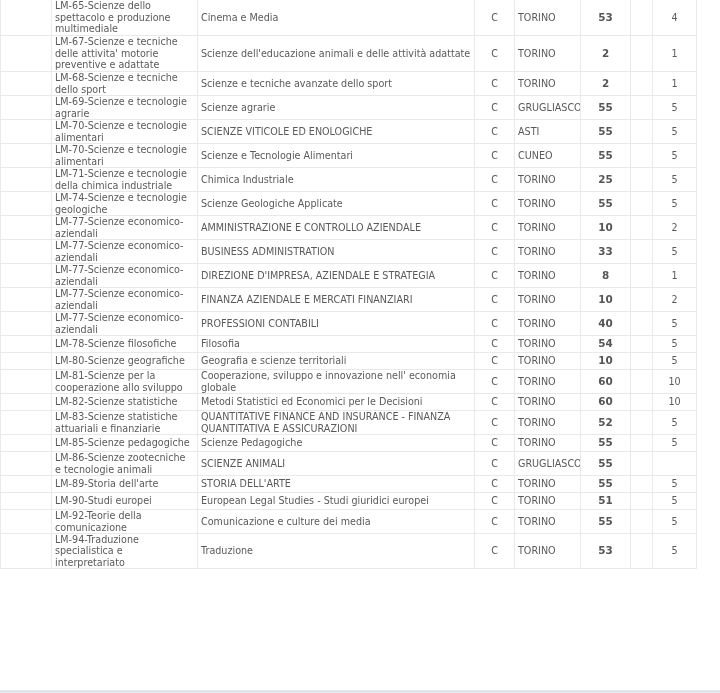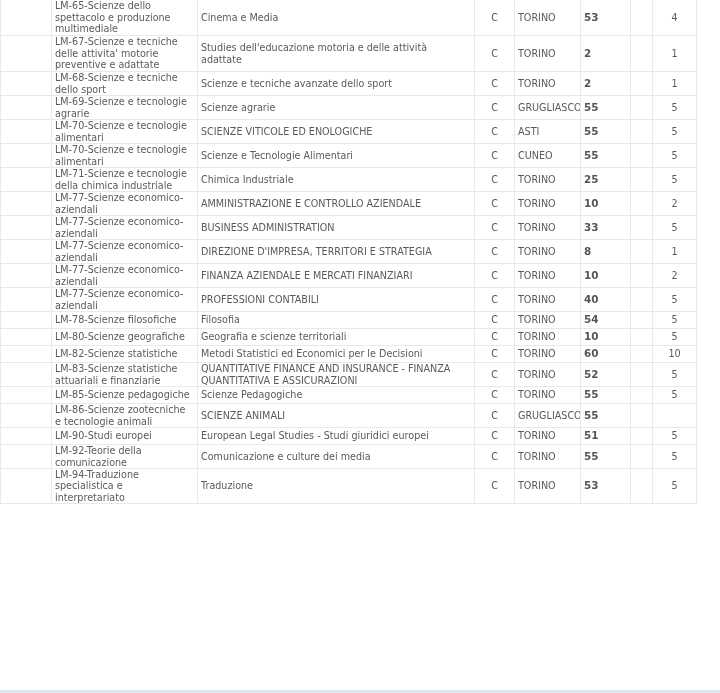--- a/index.html
+++ b/index.html
@@ -18,21 +18,21 @@
     padding: 0 3px;
     vertical-align: middle;
     line-height: 11.4px;
     overflow: hidden;
   }
   td.c-blank { }
   td.c-class { padding-left: 4px; }
   td.c-course { padding-left: 4px; }
   td.c-type { text-align: center; }
   td.c-city { padding-left: 3px; }
-  td.c-num { text-align: left; font-weight: bold; color: #555; font-size: 10.4px; }
+  td.c-num { text-align: center; font-weight: bold; color: #555; font-size: 10.4px; }
   td.c-empty { }
   td.c-last { text-align: center; }
   tr.h3 td { height: 35px; }
   tr.h2 td { height: 23px; }
   tr.h1 td { height: 16px; margin-top: 48px; }
   .bottom-bar { position: absolute; left: 0; top: 690px; width: 720px; height: 3px; background: #dfe8f2; }
 </style>
 </head>
 <body>
 
@@ -54,21 +54,21 @@
         <td class="c-course">Cinema e Media</td>
         <td class="c-type">C</td>
         <td class="c-city">TORINO</td>
         <td class="c-num">53</td>
         <td class="c-empty"></td>
         <td class="c-last">4</td>
       </tr>
       <tr class="h3">
         <td class="c-blank"></td>
         <td class="c-class">LM-67-Scienze e tecniche delle attivita' motorie preventive e adattate</td>
-        <td class="c-course">Studies dell'educazione motoria e delle attività adattate</td>
+        <td class="c-course">Scienze dell'educazione animali e delle attività adattate</td>
         <td class="c-type">C</td>
         <td class="c-city">TORINO</td>
         <td class="c-num">2</td>
         <td class="c-empty"></td>
         <td class="c-last">1</td>
       </tr>
       <tr class="h2">
         <td class="c-blank"></td>
         <td class="c-class">LM-68-Scienze e tecniche dello sport</td>
         <td class="c-course">Scienze e tecniche avanzate dello sport</td>
@@ -113,20 +113,30 @@
         <td class="c-class">LM-71-Scienze e tecnologie della chimica industriale</td>
         <td class="c-course">Chimica Industriale</td>
         <td class="c-type">C</td>
         <td class="c-city">TORINO</td>
         <td class="c-num">25</td>
         <td class="c-empty"></td>
         <td class="c-last">5</td>
       </tr>
       <tr class="h2">
         <td class="c-blank"></td>
+        <td class="c-class">LM-74-Scienze e tecnologie geologiche</td>
+        <td class="c-course">Scienze Geologiche Applicate</td>
+        <td class="c-type">C</td>
+        <td class="c-city">TORINO</td>
+        <td class="c-num">55</td>
+        <td class="c-empty"></td>
+        <td class="c-last">5</td>
+      </tr>
+      <tr class="h2">
+        <td class="c-blank"></td>
         <td class="c-class">LM-77-Scienze economico-aziendali</td>
         <td class="c-course">AMMINISTRAZIONE E CONTROLLO AZIENDALE</td>
         <td class="c-type">C</td>
         <td class="c-city">TORINO</td>
         <td class="c-num">10</td>
         <td class="c-empty"></td>
         <td class="c-last">2</td>
       </tr>
       <tr class="h2">
         <td class="c-blank"></td>
@@ -134,21 +144,21 @@
         <td class="c-course">BUSINESS ADMINISTRATION</td>
         <td class="c-type">C</td>
         <td class="c-city">TORINO</td>
         <td class="c-num">33</td>
         <td class="c-empty"></td>
         <td class="c-last">5</td>
       </tr>
       <tr class="h2">
         <td class="c-blank"></td>
         <td class="c-class">LM-77-Scienze economico-aziendali</td>
-        <td class="c-course">DIREZIONE D'IMPRESA, TERRITORI E STRATEGIA</td>
+        <td class="c-course">DIREZIONE D'IMPRESA, AZIENDALE E STRATEGIA</td>
         <td class="c-type">C</td>
         <td class="c-city">TORINO</td>
         <td class="c-num">8</td>
         <td class="c-empty"></td>
         <td class="c-last">1</td>
       </tr>
       <tr class="h2">
         <td class="c-blank"></td>
         <td class="c-class">LM-77-Scienze economico-aziendali</td>
         <td class="c-course">FINANZA AZIENDALE E MERCATI FINANZIARI</td>
@@ -181,20 +191,30 @@
       <tr class="h1">
         <td class="c-blank"></td>
         <td class="c-class">LM-80-Scienze geografiche</td>
         <td class="c-course">Geografia e scienze territoriali</td>
         <td class="c-type">C</td>
         <td class="c-city">TORINO</td>
         <td class="c-num">10</td>
         <td class="c-empty"></td>
         <td class="c-last">5</td>
       </tr>
+      <tr class="h2">
+        <td class="c-blank"></td>
+        <td class="c-class">LM-81-Scienze per la cooperazione allo sviluppo</td>
+        <td class="c-course">Cooperazione, sviluppo e innovazione nell' economia globale</td>
+        <td class="c-type">C</td>
+        <td class="c-city">TORINO</td>
+        <td class="c-num">60</td>
+        <td class="c-empty"></td>
+        <td class="c-last">10</td>
+      </tr>
       <tr class="h1">
         <td class="c-blank"></td>
         <td class="c-class">LM-82-Scienze statistiche</td>
         <td class="c-course">Metodi Statistici ed Economici per le Decisioni</td>
         <td class="c-type">C</td>
         <td class="c-city">TORINO</td>
         <td class="c-num">60</td>
         <td class="c-empty"></td>
         <td class="c-last">10</td>
       </tr>
@@ -220,20 +240,30 @@
       </tr>
       <tr class="h2">
         <td class="c-blank"></td>
         <td class="c-class">LM-86-Scienze zootecniche e tecnologie animali</td>
         <td class="c-course">SCIENZE ANIMALI</td>
         <td class="c-type">C</td>
         <td class="c-city">GRUGLIASCO</td>
         <td class="c-num">55</td>
         <td class="c-empty"></td>
         <td class="c-last"></td>
+      </tr>
+      <tr class="h1">
+        <td class="c-blank"></td>
+        <td class="c-class">LM-89-Storia dell'arte</td>
+        <td class="c-course">STORIA DELL'ARTE</td>
+        <td class="c-type">C</td>
+        <td class="c-city">TORINO</td>
+        <td class="c-num">55</td>
+        <td class="c-empty"></td>
+        <td class="c-last">5</td>
       </tr>
       <tr class="h1">
         <td class="c-blank"></td>
         <td class="c-class">LM-90-Studi europei</td>
         <td class="c-course">European Legal Studies - Studi giuridici europei</td>
         <td class="c-type">C</td>
         <td class="c-city">TORINO</td>
         <td class="c-num">51</td>
         <td class="c-empty"></td>
         <td class="c-last">5</td>

